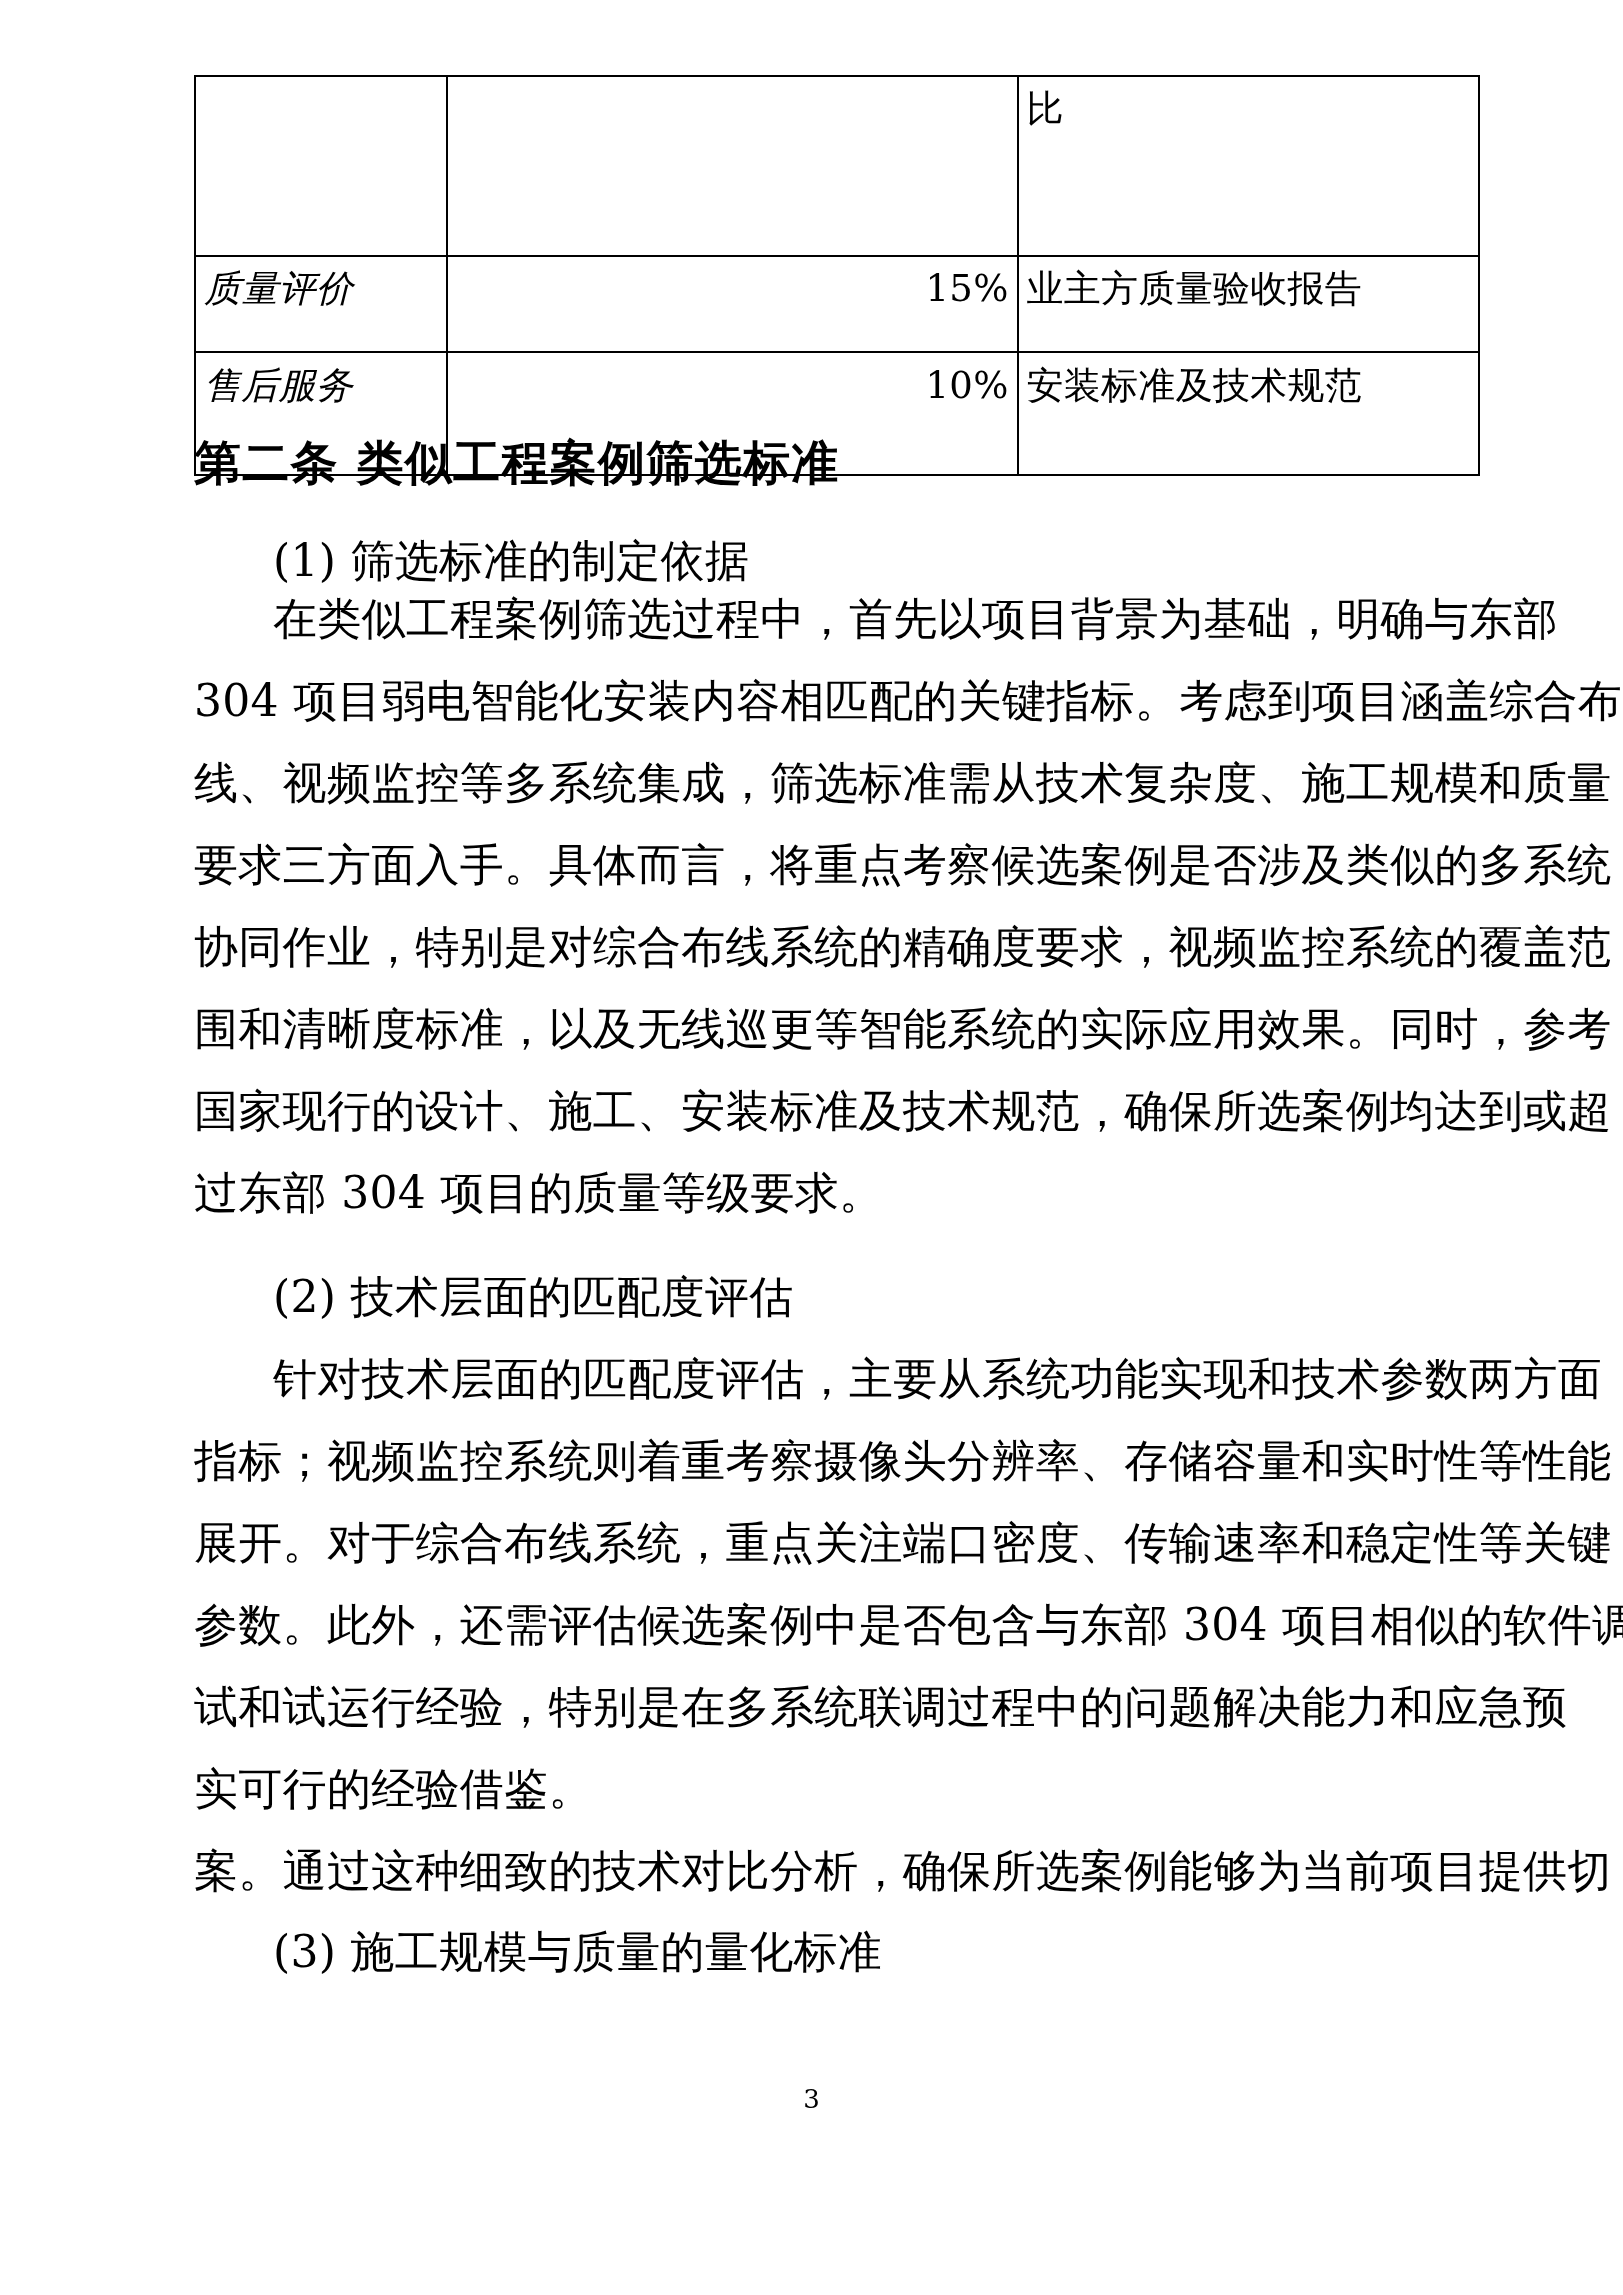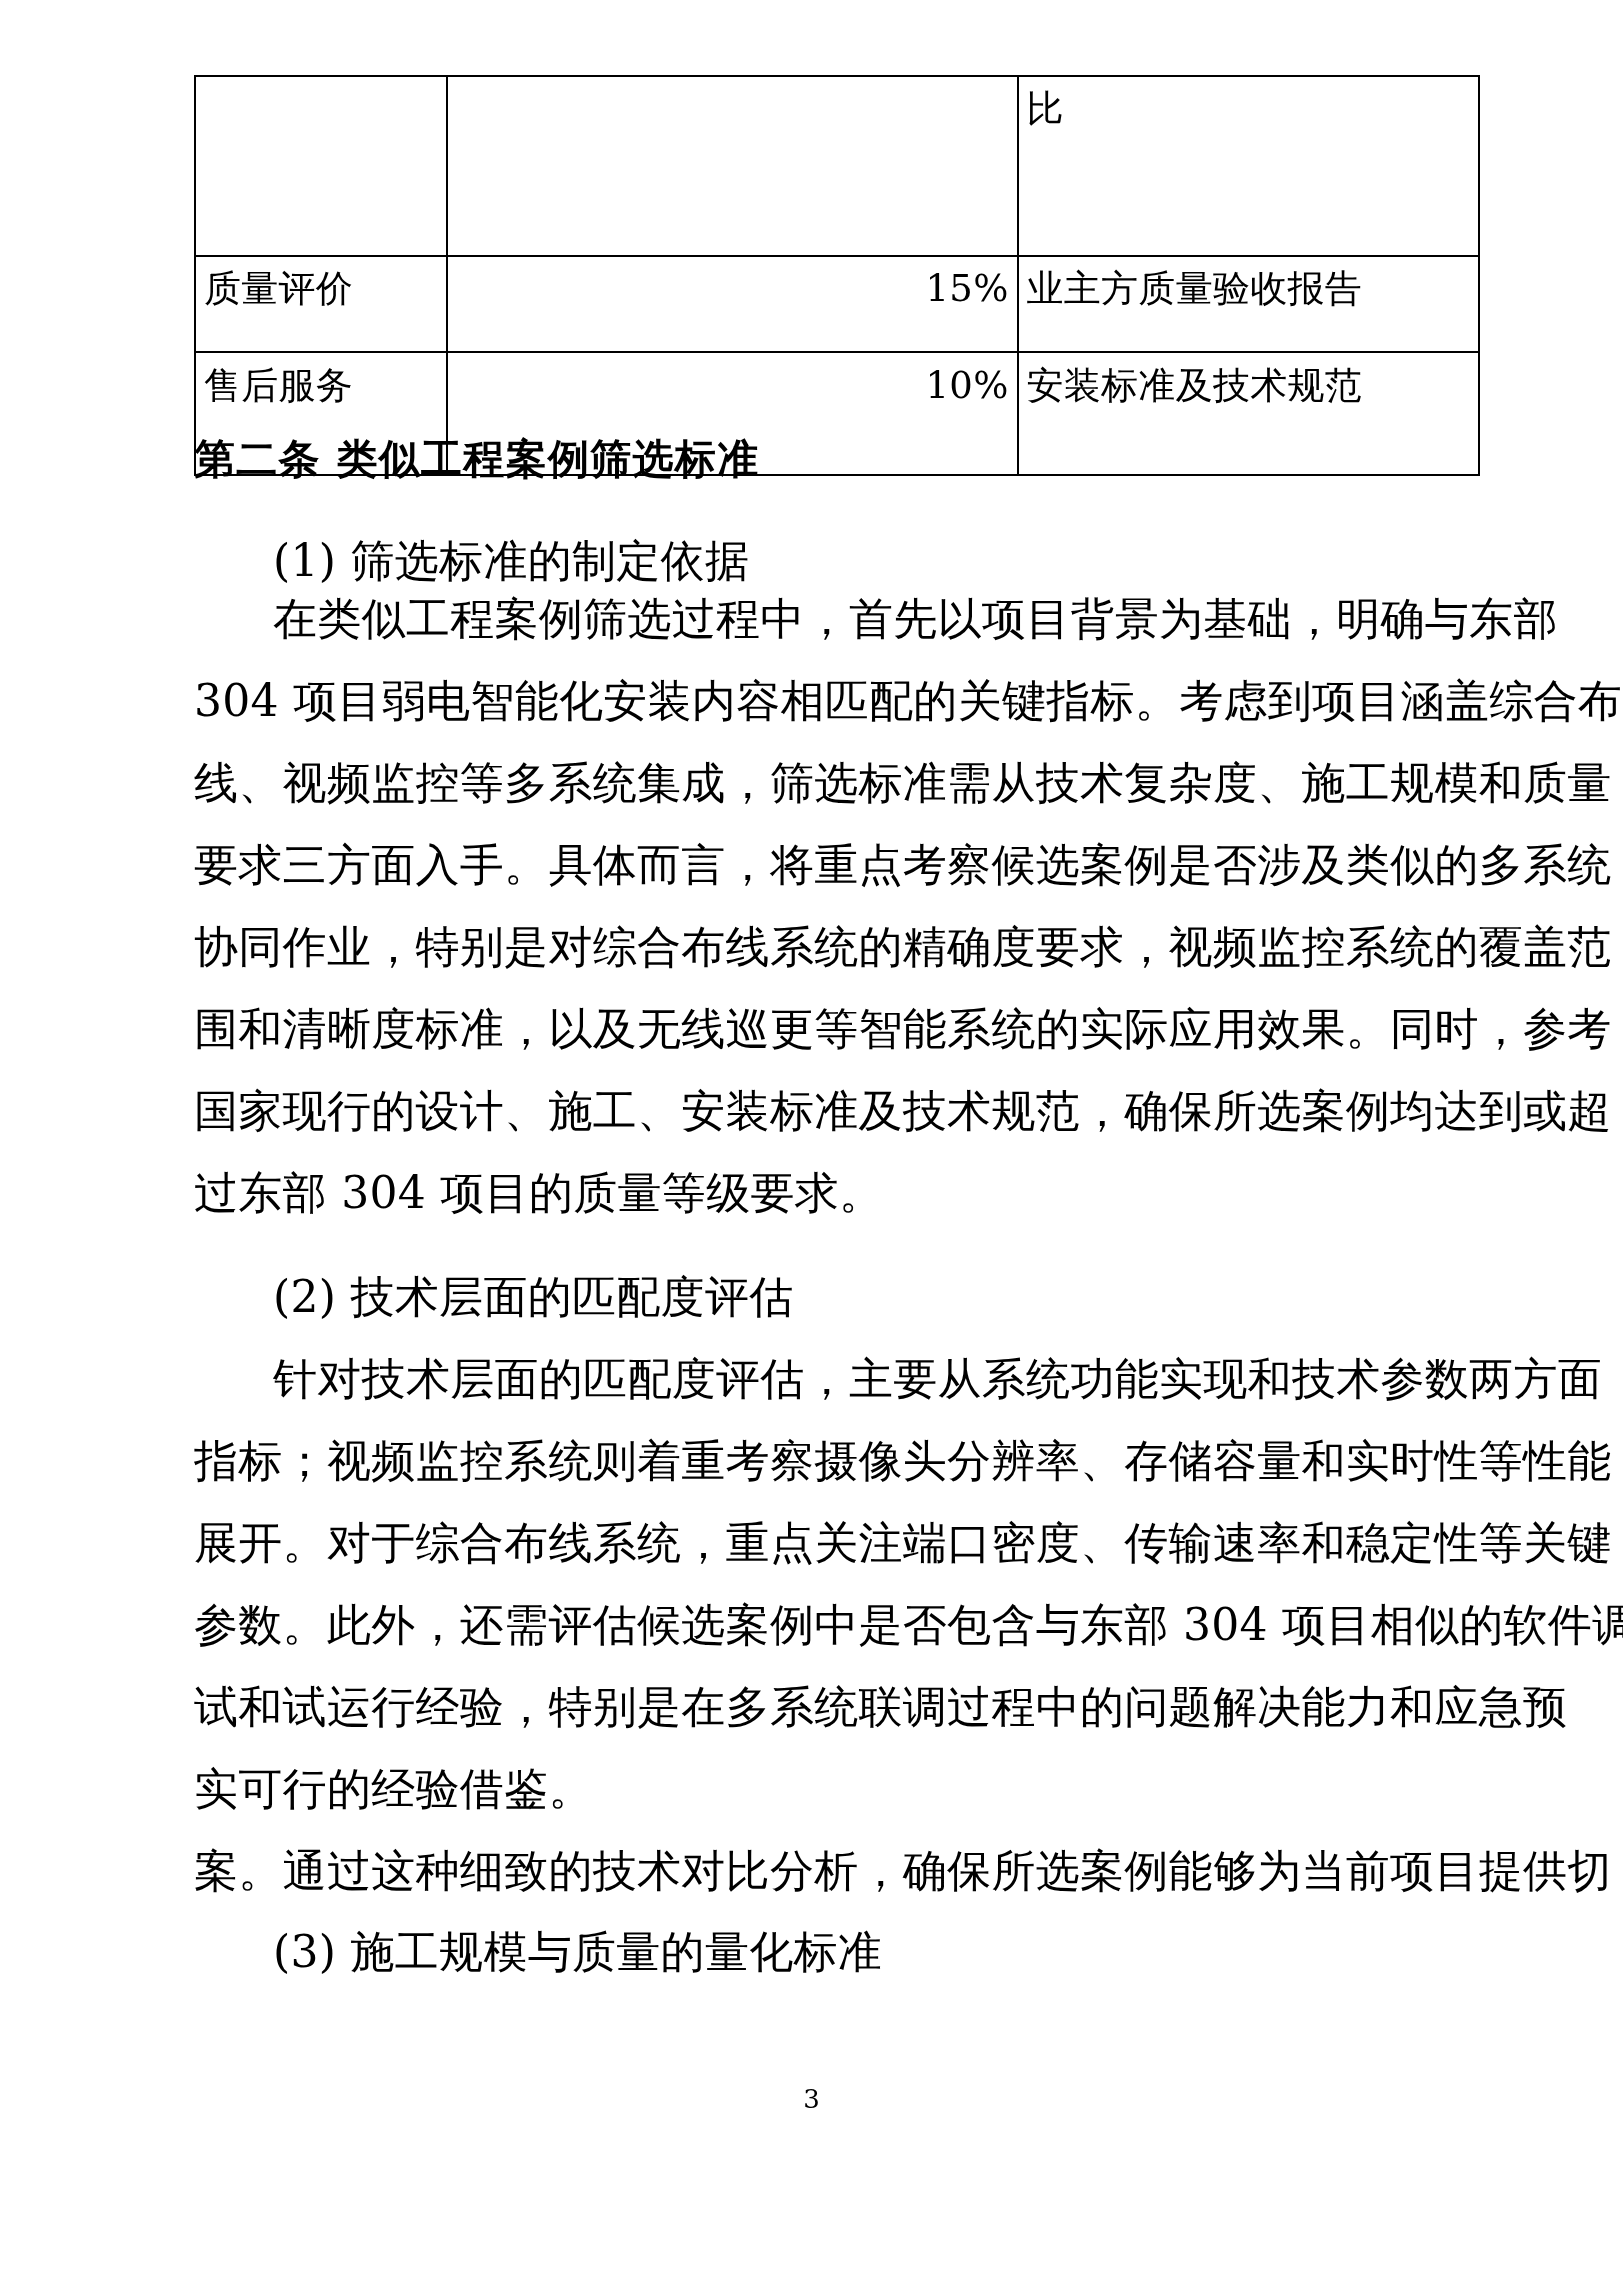--- a/index.html
+++ b/index.html
@@ -37,33 +37,33 @@
   }
   table.doc-table td {
     border: 2px solid #000000;
     vertical-align: top;
     padding: 9.2px 7.9px 6.5px 7.9px;
     font-family: "DejaVu Serif", "Liberation Serif", serif;
     font-size: 37px;
     line-height: 1.25;
     letter-spacing: 0.3px;
   }
-  .col-a { width: 234px; }
+  .col-a { width: 234px; font-style: italic; }
   .col-b { width: 553px; text-align: right; }
   .col-c { width: 444px; }
   tr.r-partial td { height: 162px; }
   tr.r-normal td  { height: 79px; }
   tr.r-last td    { height: 105px; }
 
   
   .section-heading {
     position: absolute;
     left: 194px;
     top: 432px;
-    font-size: 41px;
+    font-size: 47px;
     font-weight: bold;
     letter-spacing: 1.3px;
     white-space: nowrap;
     font-family: "DejaVu Serif", "Liberation Serif", serif;
   }
 
   .body-block {
     position: absolute;
     left: 194px;
     width: 1230px;

